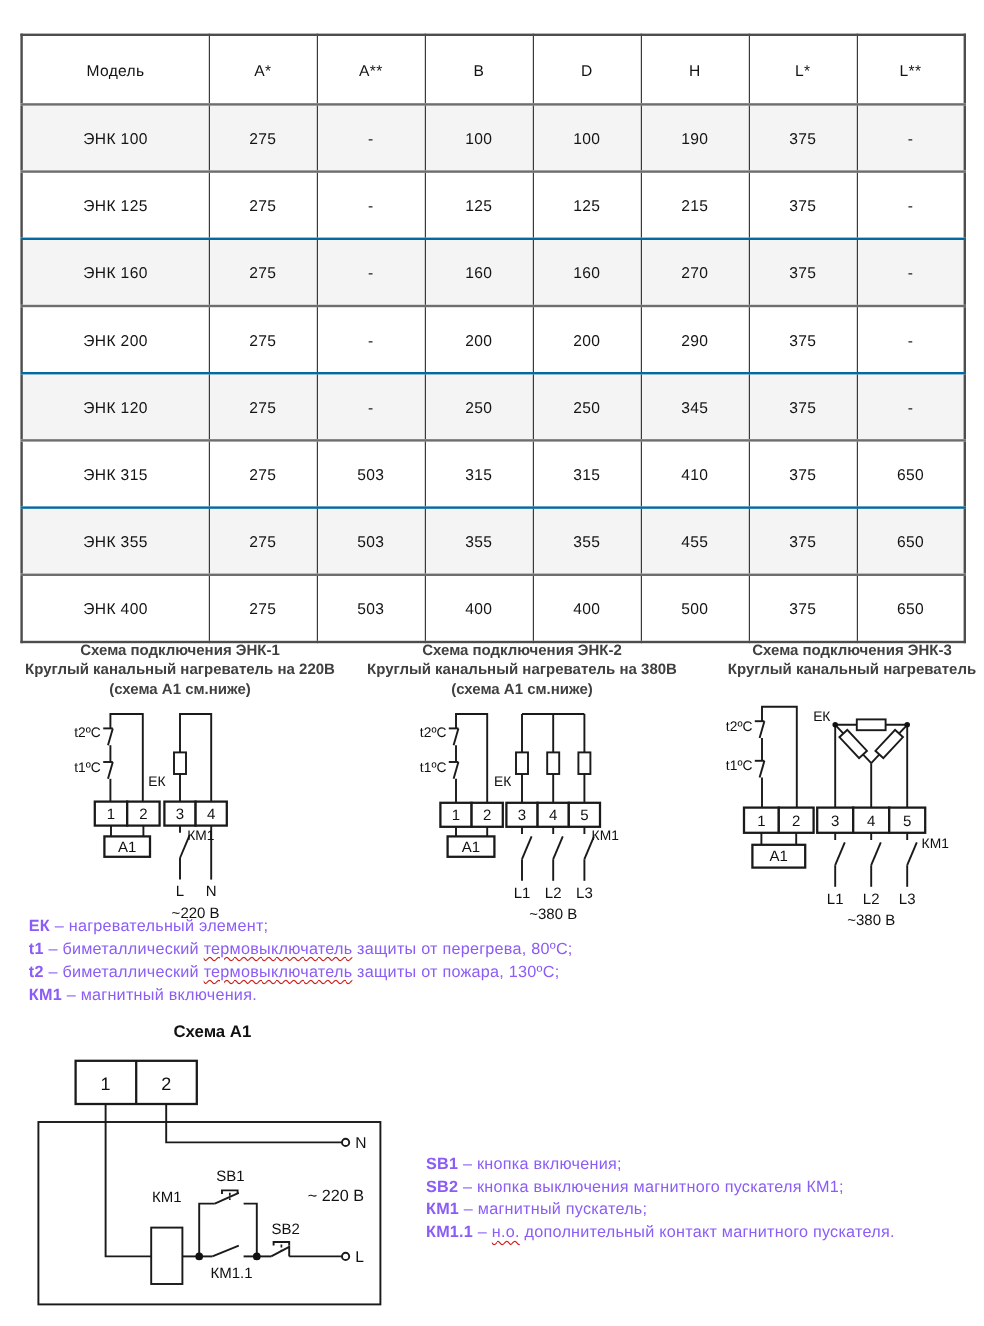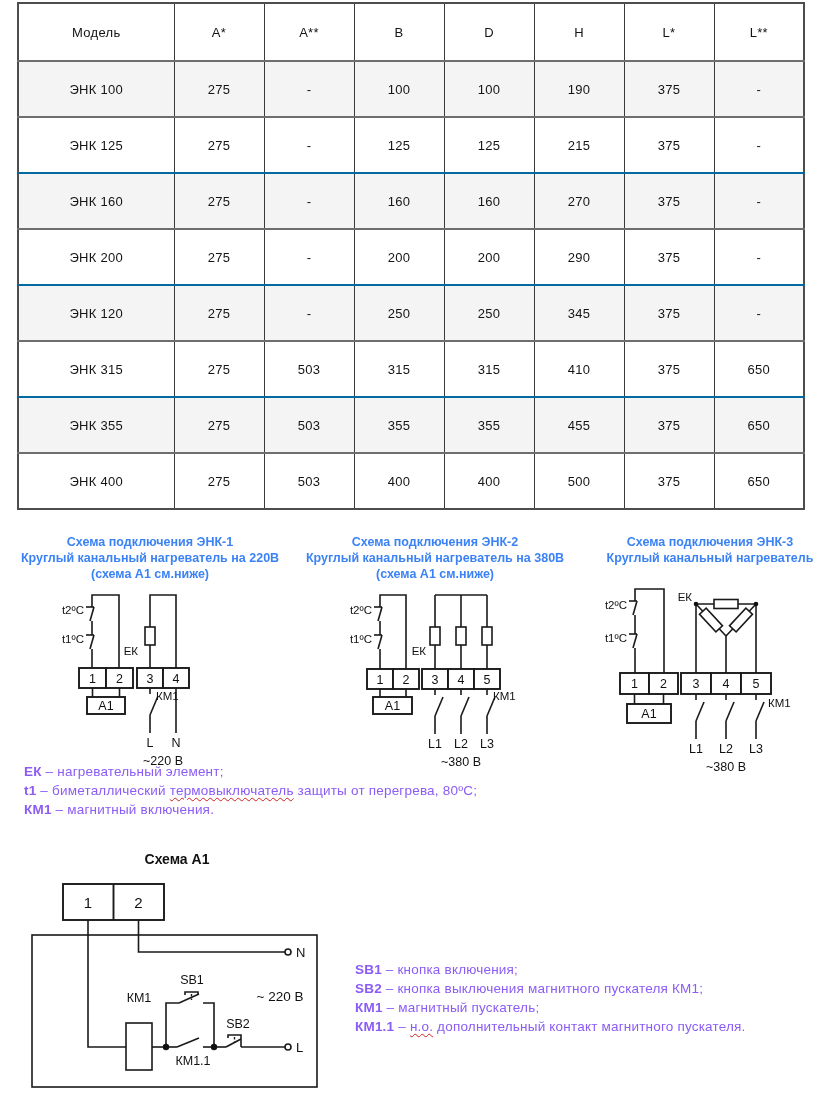--- a/index.html
+++ b/index.html
@@ -1,32 +1,32 @@
 <!DOCTYPE html>
 <html><head>
 <meta charset="utf-8">
 <style>
   html,body{margin:0;padding:0;background:#fff;}
   #page{position:relative;width:820px;height:1105px;background:#fff;overflow:hidden;
         font-family:"Liberation Sans","DejaVu Sans",sans-serif;color:#141414;}
 
   
-  .dims-table{position:absolute;top:2px;left:17px;border-collapse:collapse;table-layout:fixed;
+  .dims-table{position:absolute;top:28px;left:17px;border-collapse:collapse;table-layout:fixed;
               border:2px solid #4d4d4d;font-size:13px;letter-spacing:.3px;}
   .dims-table th,.dims-table td{border:1px solid #3a3a3a;text-align:center;vertical-align:middle;
               padding:0;font-weight:400;color:#141414;}
   .dims-table th{height:56px;}
   .dims-table td{height:54px;}
   .dims-table tr.alt{background:#f4f4f4;}
   .dims-table tr.alt td{border-top:2px solid #0369a1;border-bottom:2px solid #6e6e6e;}
   .dims-table thead tr th{border-bottom:2px solid #6e6e6e;}
 
   
   .diag{position:absolute;top:534px;}
-  .diag-title{font-weight:bold;font-size:12.5px;line-height:16px;text-align:center;color:#3b82f6;}
+  .diag-title{font-weight:bold;font-size:12.5px;line-height:16px;text-align:center;color:#404040;}
   #diag1{left:15px;width:270px;}
   #diag2{left:295px;width:280px;}
   #diag3{left:590px;width:240px;}
   #diag1 svg{margin:5px 0 0 15px;display:block;}
   #diag2 svg{margin:5px 0 0 35px;display:block;}
   #diag3 svg{margin:5px 0 0 2px;display:block;}
 
   svg{overflow:visible;}
   svg text{font-family:"Liberation Sans","DejaVu Sans",sans-serif;fill:#111;font-size:12px;}
   svg .lbl{font-size:11.5px;}
@@ -331,20 +331,21 @@
       <text class="num" x="104" y="182" text-anchor="middle">L1</text>
       <text class="num" x="134" y="182" text-anchor="middle">L2</text>
       <text class="num" x="164" y="182" text-anchor="middle">L3</text>
       <text class="num" x="134" y="200" text-anchor="middle">~380 В</text>
     </svg>
   </div>
 
   <div class="legend" id="legend-components">
     <div><span class="term">ЕК</span><span> – нагревательный элемент;</span><span class="wavy"></span><span></span></div>
     <div><span class="term">t1</span><span> – биметаллический </span><span class="wavy">термовыключатель</span><span> защиты от перегрева, 80ºС;</span></div>
+    <div><span class="term">t2</span><span> – биметаллический </span><span class="wavy">термовыключатель</span><span> защиты от пожара, 130ºС;</span></div>
     <div><span class="term">КМ1</span><span> – магнитный включения.</span><span class="wavy"></span><span></span></div>
   </div>
 
   <svg id="schemeA1" width="335" height="255" viewBox="0 0 335 255">
     <text x="157" y="19" text-anchor="middle" style="font-weight:bold;font-size:14px">Схема А1</text>
     <g class="thick">
       <rect x="43" y="39" width="101" height="36" fill="#fff"></rect>
       <line x1="93.5" y1="39" x2="93.5" y2="75"></line>
     </g>
     <rect class="wire" x="12" y="90" width="285" height="152"></rect>

